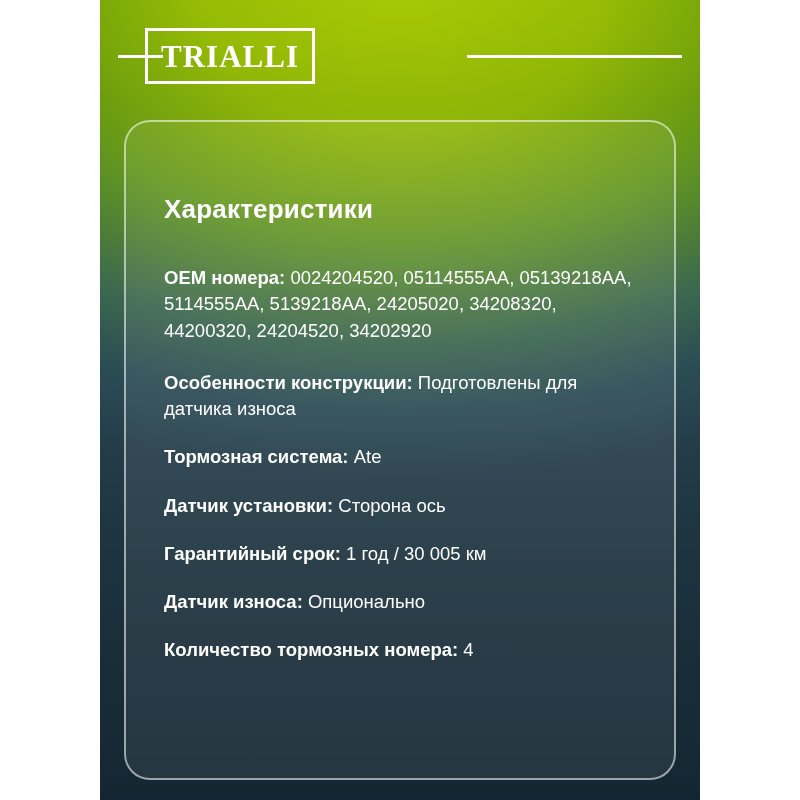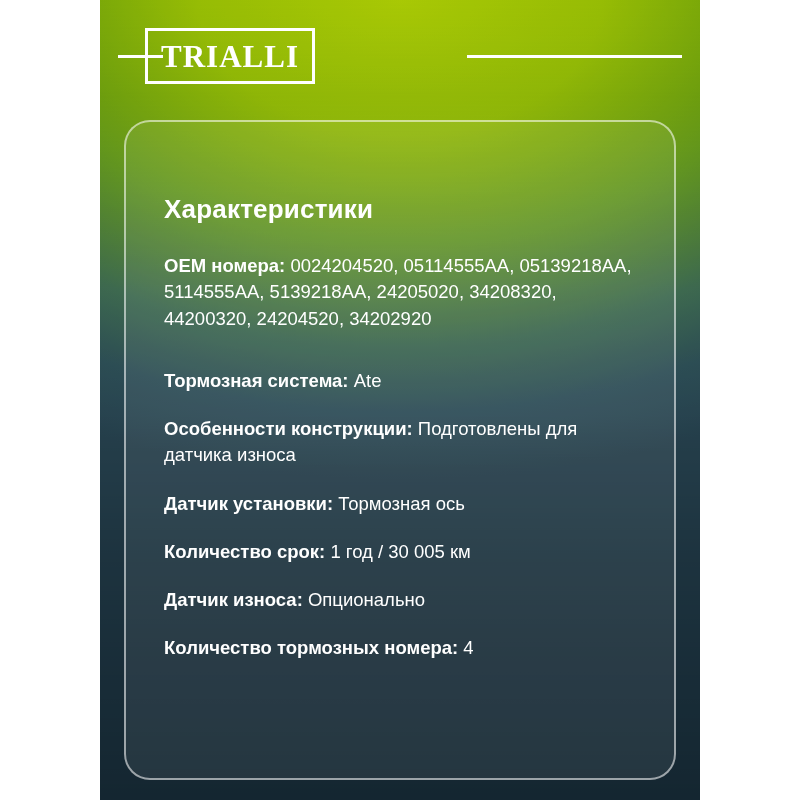--- a/index.html
+++ b/index.html
@@ -96,39 +96,39 @@
     border-radius: 26px;
     background: rgba(255,255,255,0.07);
     z-index: 4;
     padding: 72px 36px 0 36px;
   }
 
   .card-title {
     color: #ffffff;
     font-size: 26px;
     font-weight: bold;
-    margin: 0 0 28px 2px;
+    margin: 0 0 40px 2px;
     letter-spacing: 0.2px;
   }
 
   .spec {
     margin: 0 0 22px 2px;
     color: #ffffff;
     font-size: 18.5px;
     line-height: 1.42;
   }
   .spec .label {
     font-weight: bold;
     white-space: normal;
   }
   .spec .value {
     font-weight: normal;
   }
   .spec.oem {
-    margin-bottom: 36px;
+    margin-bottom: 26px;
   }
 </style>
 </head>
 <body>
 
 <div class="canvas">
   <div class="poster">
 
     <div class="header">
       <div class="rule left"></div>
@@ -140,36 +140,36 @@
 
     <div class="card">
       <h1 class="card-title">Характеристики</h1>
 
       <p class="spec oem">
         <span class="label">OEM номера:</span>
         <span class="value">0024204520, 05114555AA, 05139218AA, 5114555AA, 5139218AA, 24205020, 34208320, 44200320, 24204520, 34202920</span>
       </p>
 
       <p class="spec">
+        <span class="label">Особенности конструкции:</span>
+        <span class="value">Подготовлены для датчика износа</span>
+      </p>
+
+      <p class="spec">
         <span class="label">Тормозная система:</span>
         <span class="value">Ate</span>
       </p>
 
       <p class="spec">
-        <span class="label">Особенности конструкции:</span>
-        <span class="value">Подготовлены для датчика износа</span>
+        <span class="label">Датчик установки:</span>
+        <span class="value">Сторона ось</span>
       </p>
 
       <p class="spec">
-        <span class="label">Датчик установки:</span>
-        <span class="value">Тормозная ось</span>
-      </p>
-
-      <p class="spec">
-        <span class="label">Количество срок:</span>
+        <span class="label">Гарантийный срок:</span>
         <span class="value">1 год / 30 005 км</span>
       </p>
 
       <p class="spec">
         <span class="label">Датчик износа:</span>
         <span class="value">Опционально</span>
       </p>
 
       <p class="spec">
         <span class="label">Количество тормозных номера:</span>

